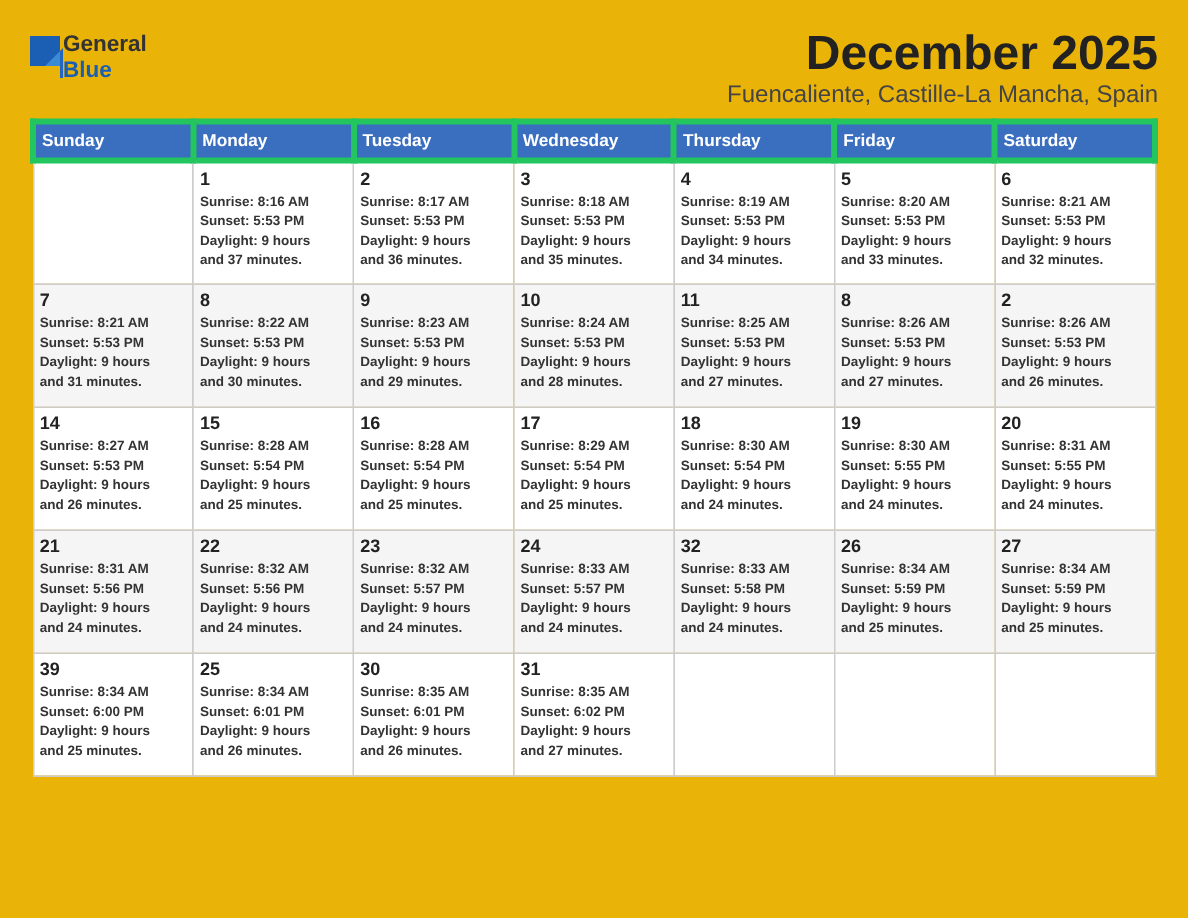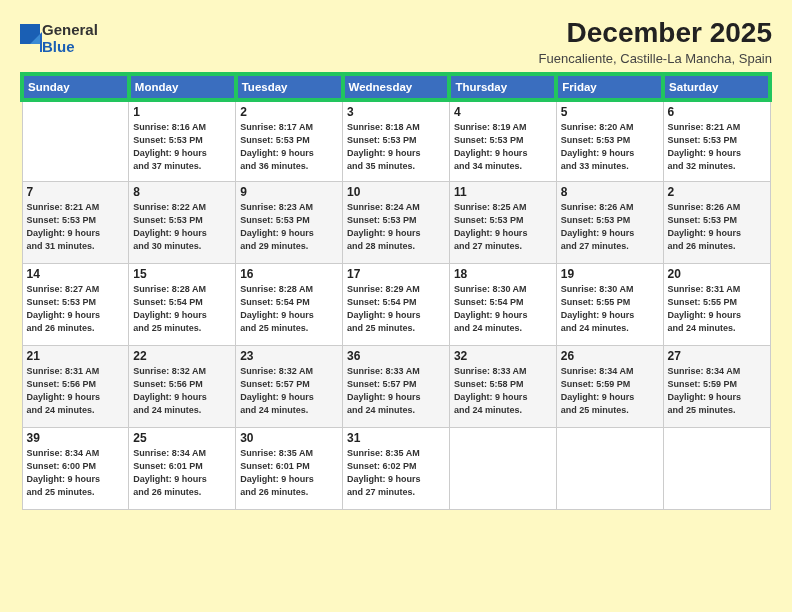--- a/index.html
+++ b/index.html
@@ -7,21 +7,21 @@
       font-family: Arial, sans-serif;
       background: #fff;
       width: 792px;
       height: 612px;
       overflow: hidden;
     }
     .page {
       width: 792px;
       height: 612px;
       padding: 18px 20px 12px 20px;
-      background: #fef9c3;
+      background: #eab308;
     }
     .header {
       display: flex;
       align-items: flex-start;
       justify-content: space-between;
       margin-bottom: 6px;
     }
     .logo {
       display: flex;
       align-items: center;
@@ -33,27 +33,27 @@
       font-size: 15px;
       font-weight: bold;
       line-height: 1.1;
     }
     .logo-general { color: #333; }
     .logo-blue { color: #1a5fb4; }
     .title-block {
       text-align: right;
     }
     .month-title {
-      font-size: 28px;
+      font-size: 32px;
       font-weight: bold;
       color: #222;
       line-height: 1.1;
     }
     .location {
-      font-size: 13px;
+      font-size: 16px;
       color: #444;
       margin-top: 2px;
     }
     .calendar {
       width: 100%;
       border-collapse: collapse;
       table-layout: fixed;
     }
     .calendar th {
       background: #3a6ebf;
@@ -223,21 +223,21 @@
           </td>
           <td>
             <span class="day-num">22</span>
             <div class="cell-text">Sunrise: 8:32 AM<br>Sunset: 5:56 PM<br>Daylight: 9 hours<br>and 24 minutes.</div>
           </td>
           <td>
             <span class="day-num">23</span>
             <div class="cell-text">Sunrise: 8:32 AM<br>Sunset: 5:57 PM<br>Daylight: 9 hours<br>and 24 minutes.</div>
           </td>
           <td>
-            <span class="day-num">36</span>
+            <span class="day-num">24</span>
             <div class="cell-text">Sunrise: 8:33 AM<br>Sunset: 5:57 PM<br>Daylight: 9 hours<br>and 24 minutes.</div>
           </td>
           <td>
             <span class="day-num">32</span>
             <div class="cell-text">Sunrise: 8:33 AM<br>Sunset: 5:58 PM<br>Daylight: 9 hours<br>and 24 minutes.</div>
           </td>
           <td>
             <span class="day-num">26</span>
             <div class="cell-text">Sunrise: 8:34 AM<br>Sunset: 5:59 PM<br>Daylight: 9 hours<br>and 25 minutes.</div>
           </td>

